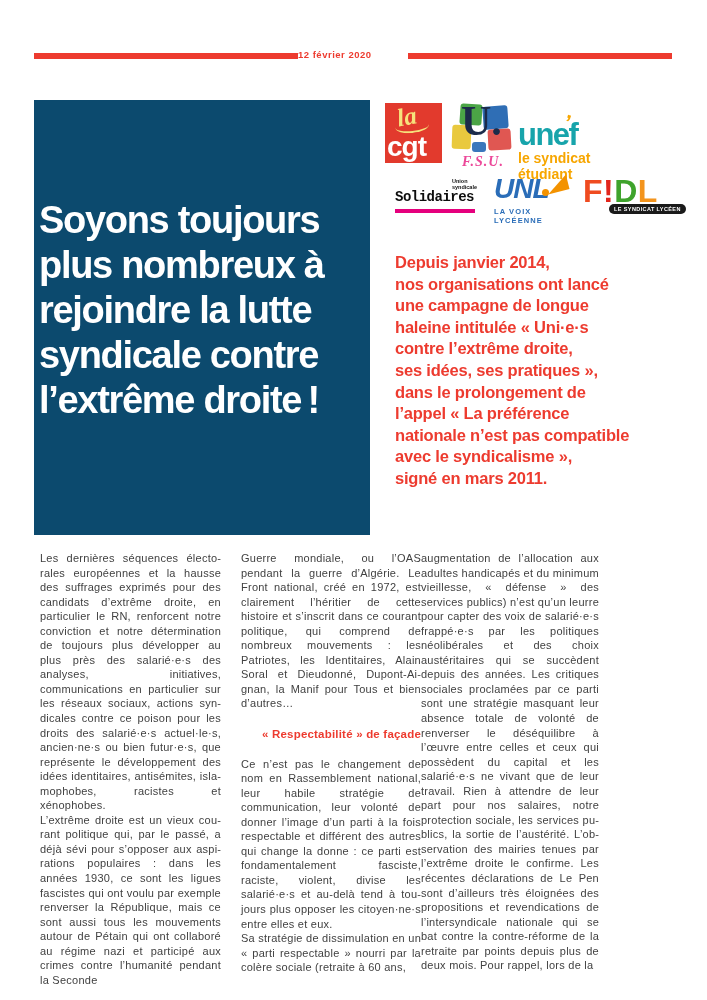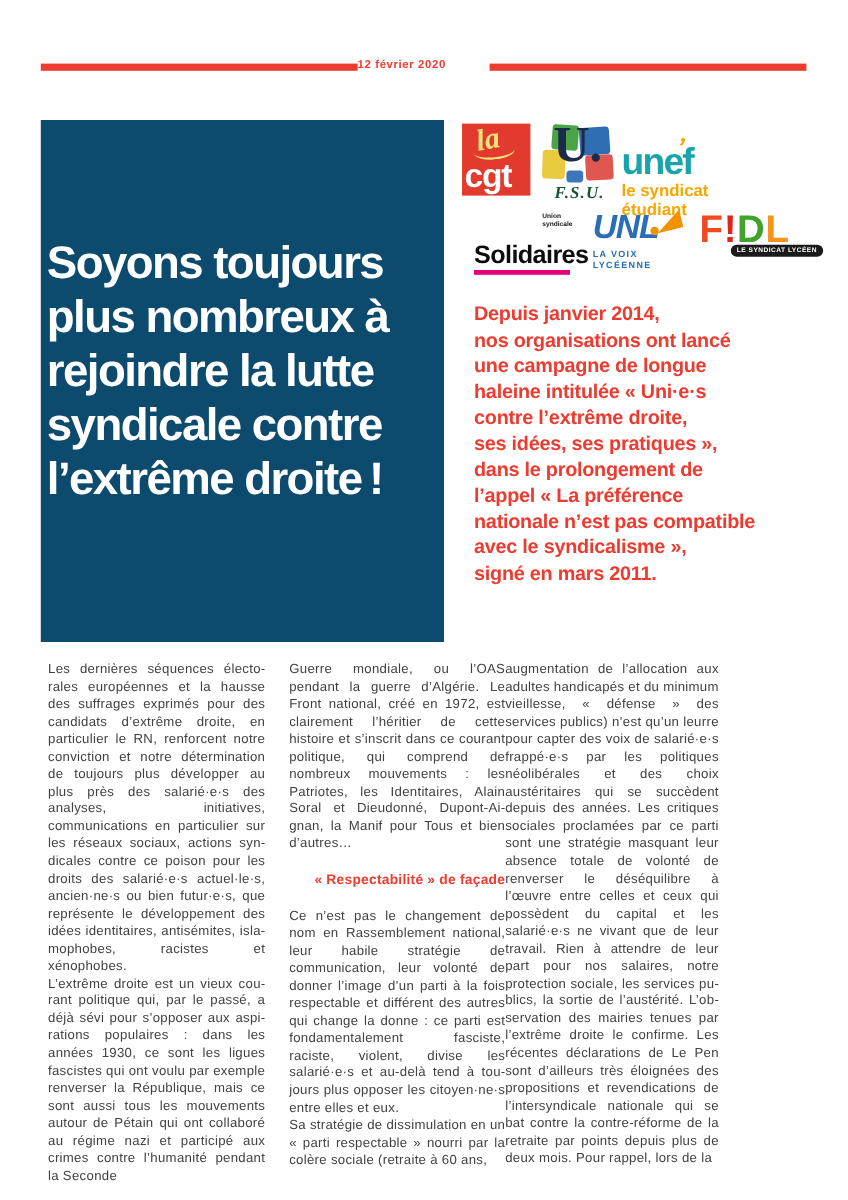--- a/index.html
+++ b/index.html
@@ -34,33 +34,33 @@
   .fsu .patch{position:absolute;border-radius:3px;}
   .fsu .p-green{left:8px;top:0;width:22px;height:21px;background:#4ba546;transform:rotate(4deg);}
   .fsu .p-blue{left:31px;top:2px;width:25px;height:23px;background:#2f6eb5;transform:rotate(-4deg);}
   .fsu .p-yellow{left:0;top:21px;width:19px;height:24px;background:#e9c93e;transform:rotate(2deg);}
   .fsu .p-red{left:36px;top:25px;width:23px;height:21px;background:#e05752;transform:rotate(-3deg);}
   .fsu .p-blue2{left:20px;top:38px;width:14px;height:10px;background:#3a77bc;}
   .fsu .u{position:absolute;left:9px;top:-7px;font-family:"Liberation Serif",serif;
           font-weight:bold;font-size:42px;color:#1c2b4a;}
   .fsu .fsu-label{position:absolute;left:0;bottom:-2px;width:100%;text-align:center;
           font-family:"Liberation Serif",serif;font-style:italic;font-weight:bold;
-          font-size:14px;color:#14532d;letter-spacing:1px;}
+          font-size:14px;color:#ec4899;letter-spacing:1px;}
   
   .unef{left:518px;top:119px;width:90px;}
   .unef .name{color:#17a4ab;font-weight:bold;font-size:31px;line-height:31px;letter-spacing:-1.5px;}
   .unef .accent{position:absolute;left:46px;top:-9px;color:#f7a600;font-weight:bold;
           font-size:22px;transform:rotate(18deg);}
   .unef .tagline{color:#f7a600;font-size:14px;font-weight:bold;letter-spacing:0;margin-top:0px;}
   
   .solidaires{left:395px;top:178px;width:82px;}
   .solidaires .union{position:absolute;right:0;top:0;font-size:5.5px;line-height:6px;
           color:#111;font-weight:bold;white-space:pre-line;text-align:left;}
-  .solidaires .name{font-family:Liberation Sans, sans-serif;font-weight:bold;font-size:21px;
-          line-height:22px;color:#0d0d0d;letter-spacing:-.5px;margin-top:24px;}
+  .solidaires .name{font-family:Liberation Mono, monospace;font-weight:bold;font-size:14px;
+          line-height:22px;color:#0d0d0d;letter-spacing:-.5px;margin-top:8px;}
   .solidaires .bar{width:80px;height:4px;background:#e5007d;margin-top:1px;}
   
   .unl{left:494px;top:175px;width:80px;}
   .unl .name{font-size:28px;line-height:28px;font-style:italic;font-weight:bold;
           color:#2a6db8;letter-spacing:-1px;}
   .unl .trumpet{position:absolute;left:52px;top:2px;width:0;height:0;
           border-bottom:15px solid #f39200;border-left:22px solid transparent;
           transform:rotate(-14deg);}
   .unl .trumpet-dot{position:absolute;left:48px;top:14px;width:7px;height:7px;
           background:#f39200;border-radius:50%;}

